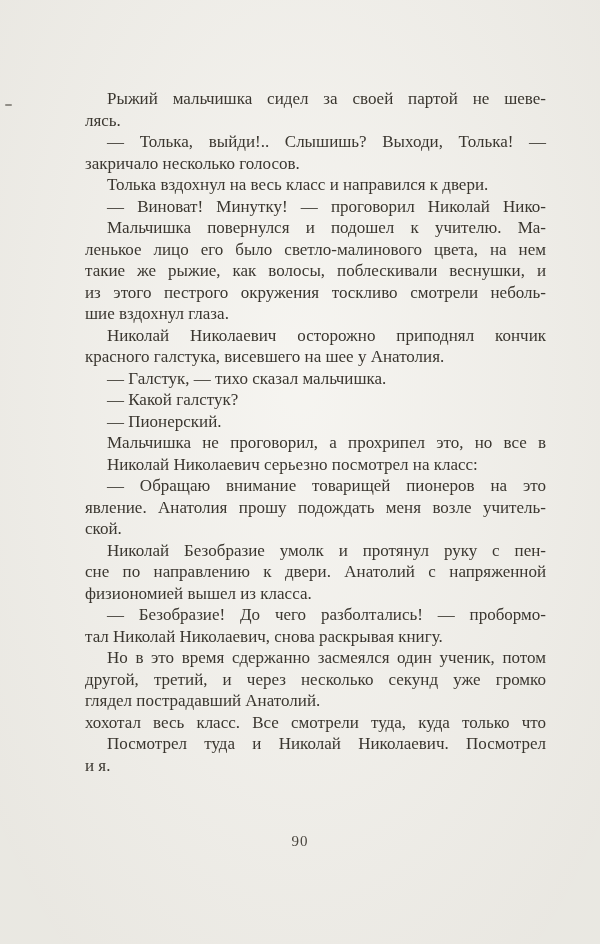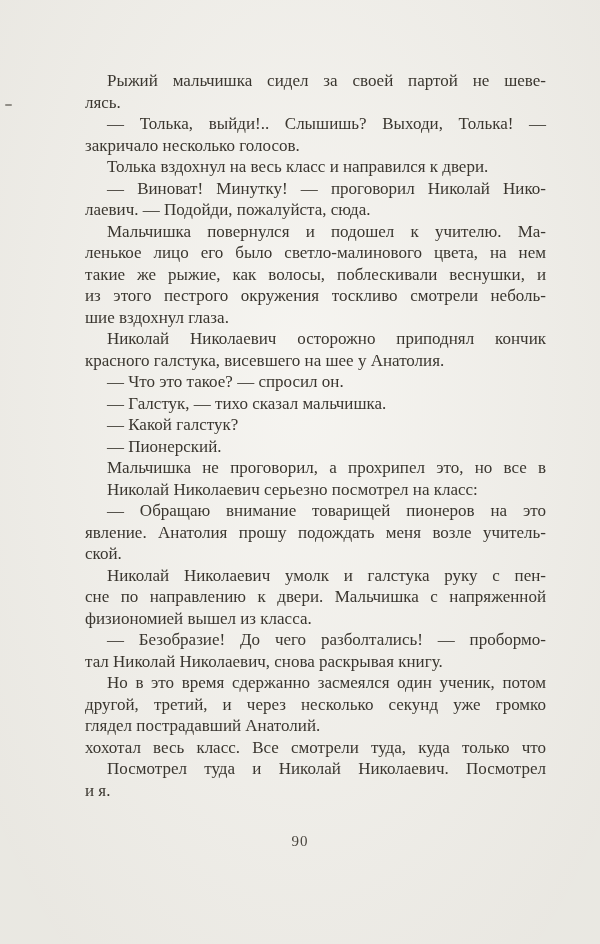--- a/index.html
+++ b/index.html
@@ -16,21 +16,21 @@
   .page {
     position: absolute;
     inset: 0;
     background:
       radial-gradient(ellipse at 50% 40%, rgba(255,255,255,0.35), rgba(0,0,0,0.03) 90%),
       #f1efe9;
   }
   .text-block {
     position: absolute;
     left: 85px;
-    top: 70px;
+    top: 88px;
     width: 461px;
     color: #3a362f;
     font-size: 17px;
     line-height: 21.5px;
   }
   .line {
     text-align: justify;
     text-align-last: justify;
     white-space: normal;
     height: 21.5px;
@@ -68,39 +68,37 @@
 
 <div class="page">
   <div class="scan-artifact"></div>
   <div class="text-block">
       <div class="line indent">Рыжий мальчишка сидел за своей партой не шеве-</div>
       <div class="line last">лясь.</div>
       <div class="line indent">— Толька, выйди!.. Слышишь? Выходи, Толька! —</div>
       <div class="line last">закричало несколько голосов.</div>
       <div class="line indent last">Толька вздохнул на весь класс и направился к двери.</div>
       <div class="line indent">— Виноват! Минутку! — проговорил Николай Нико-</div>
-      <div class="line last">лаевич. — Подойди, пожалуйста, сюда.</div>
       <div class="line indent">Мальчишка повернулся и подошел к учителю. Ма-</div>
       <div class="line">ленькое лицо его было светло-малинового цвета, на нем</div>
       <div class="line">такие же рыжие, как волосы, поблескивали веснушки, и</div>
       <div class="line">из этого пестрого окружения тоскливо смотрели неболь-</div>
       <div class="line last">шие вздохнул глаза.</div>
       <div class="line indent">Николай Николаевич осторожно приподнял кончик</div>
       <div class="line last">красного галстука, висевшего на шее у Анатолия.</div>
-      <div class="line indent last">— Что это такое? — спросил он.</div>
       <div class="line indent last">— Галстук, — тихо сказал мальчишка.</div>
       <div class="line indent last">— Какой галстук?</div>
       <div class="line indent last">— Пионерский.</div>
       <div class="line indent">Мальчишка не проговорил, а прохрипел это, но все в</div>
       <div class="line indent last">Николай Николаевич серьезно посмотрел на класс:</div>
       <div class="line indent">— Обращаю внимание товарищей пионеров на это</div>
       <div class="line">явление. Анатолия прошу подождать меня возле учитель-</div>
       <div class="line last">ской.</div>
-      <div class="line indent">Николай Николаевич умолк и галстука руку с пен-</div>
-      <div class="line">сне по направлению к двери. Мальчишка с напряженной</div>
+      <div class="line indent">Николай Безобразие умолк и протянул руку с пен-</div>
+      <div class="line">сне по направлению к двери. Анатолий с напряженной</div>
       <div class="line last">физиономией вышел из класса.</div>
       <div class="line indent">— Безобразие! До чего разболтались! — пробормо-</div>
       <div class="line last">тал Николай Николаевич, снова раскрывая книгу.</div>
       <div class="line indent">Но в это время сдержанно засмеялся один ученик, потом</div>
       <div class="line">другой, третий, и через несколько секунд уже громко</div>
       <div class="line last">глядел пострадавший Анатолий.</div>
       <div class="line">хохотал весь класс. Все смотрели туда, куда только что</div>
       <div class="line indent">Посмотрел туда и Николай Николаевич. Посмотрел</div>
       <div class="line last">и я.</div>
     </div>

